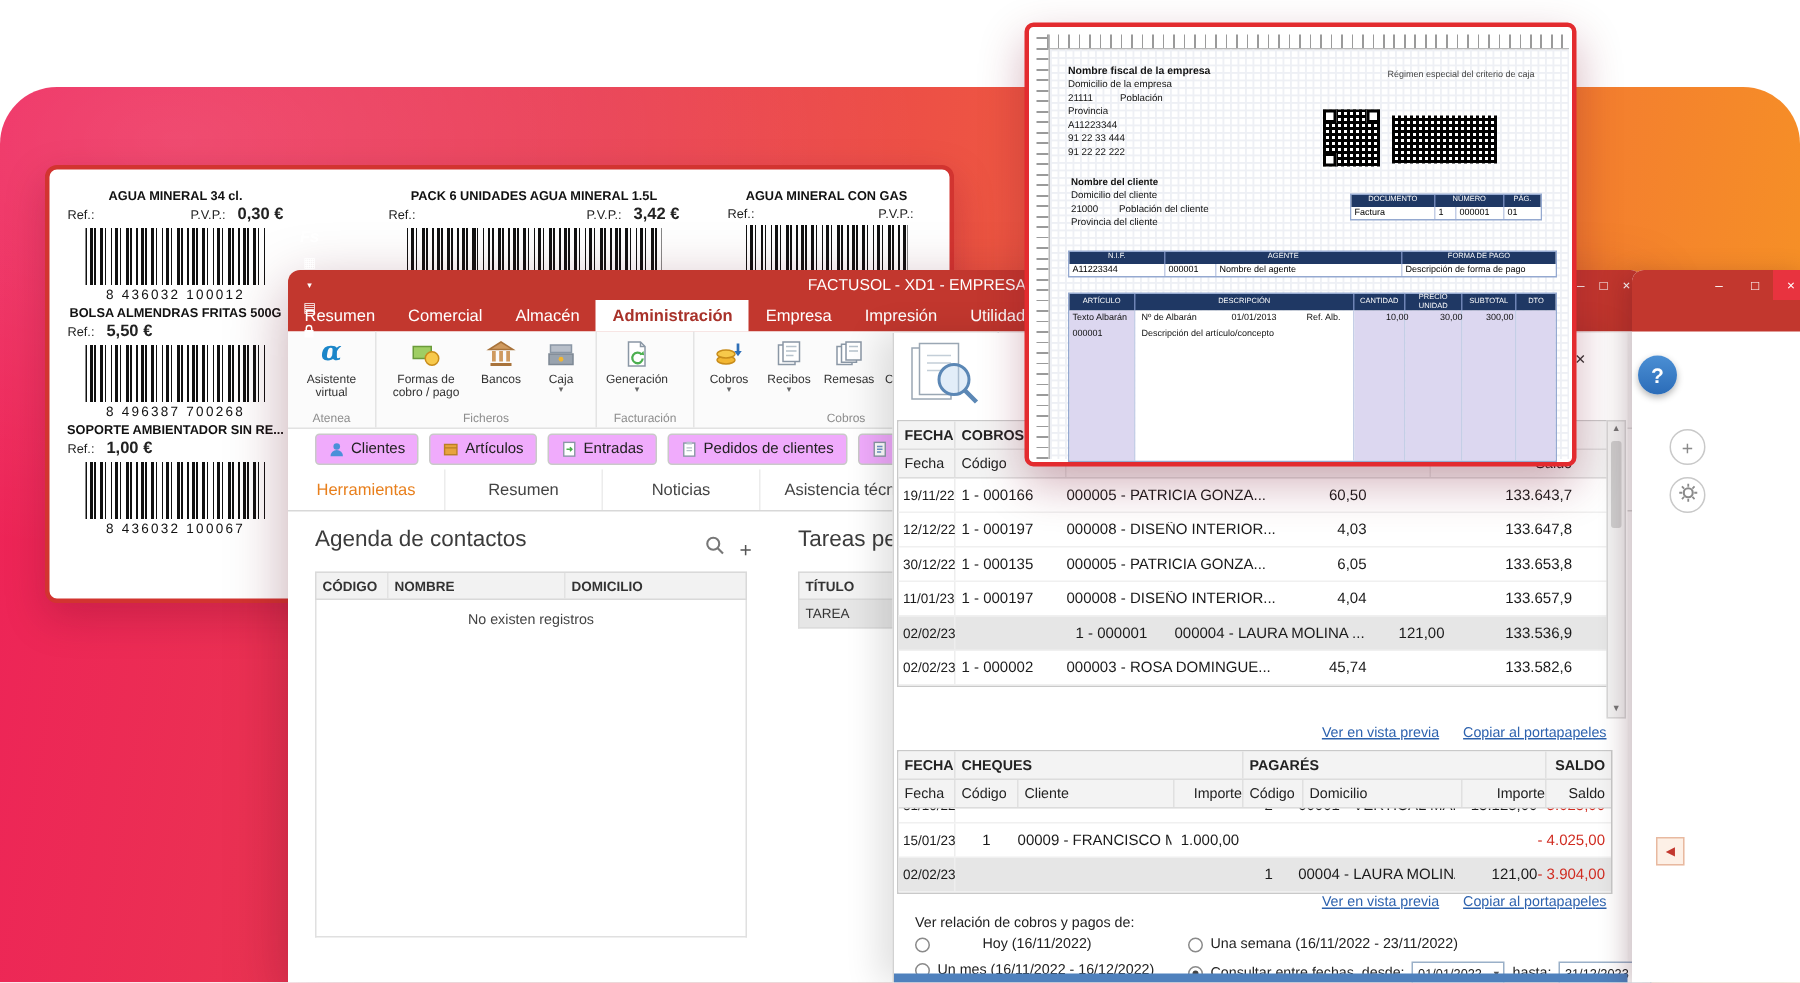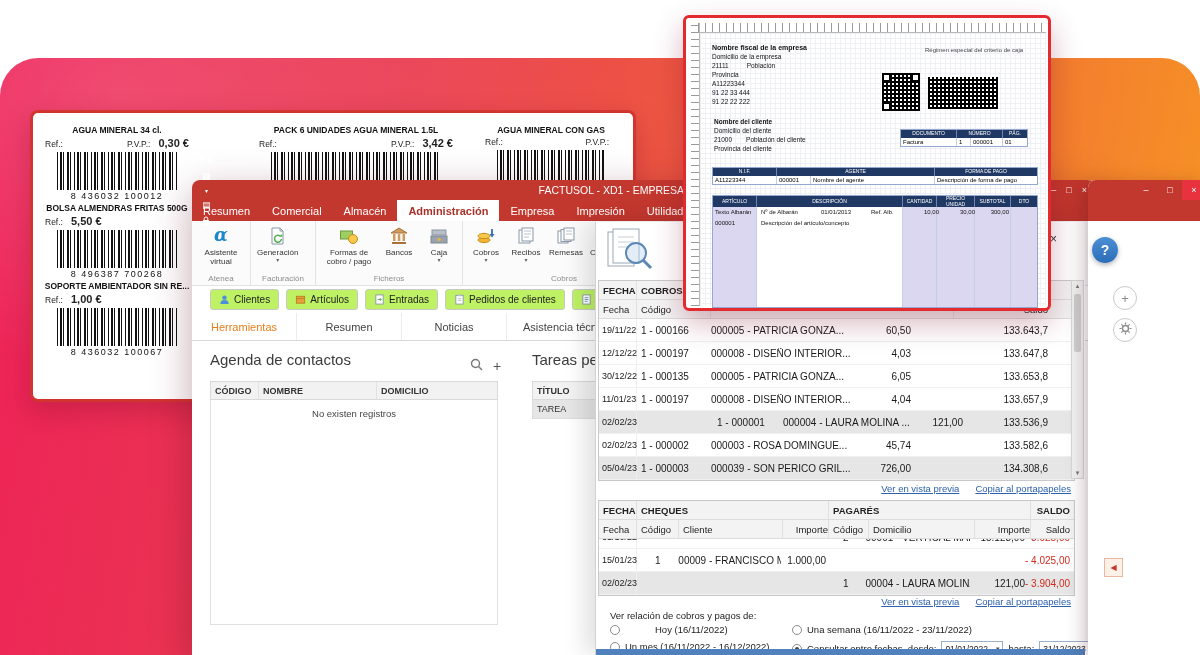--- a/index.html
+++ b/index.html
@@ -40,21 +40,21 @@
   .rits{flex:1;display:flex;}
   .rit{min-width:34px;padding:0 3px;display:flex;flex-direction:column;align-items:center;
     font-size:8px;color:#333;text-align:center;line-height:1.15;}
   .ric{height:23px;display:flex;align-items:center;justify-content:center;margin:2px 0 1px;}
   .has-dd::after{content:"▾";font-size:6px;color:#666;display:block;}
   .rgl{font-size:8px;color:#8d8d8d;text-align:center;padding:0 0 2px;}
   .icon-atenea{font-size:18px;font-weight:bold;font-style:italic;color:#1b86c9;font-family:"DejaVu Serif",serif;}
 
   .qbar{height:27px;display:flex;align-items:center;gap:7px;padding-left:18px;}
   .qbtn{border:1px solid #c9c9c9;border-radius:3px;height:19px;display:flex;align-items:center;gap:4px;
-    padding:0 8px;font-size:10px;background:#bef264;color:#222;white-space:nowrap;}
+    padding:0 8px;font-size:10px;background:#f0abfc;color:#222;white-space:nowrap;}
 
   .tabs{height:27px;display:flex;border-bottom:1px solid #d8d8d8;font-size:11px;color:#444;}
   .tab{width:104px;display:flex;align-items:center;justify-content:center;border-right:1px solid #ececec;}
   .tab.active{color:#e87f1c;font-weight:normal;}
 
   .content{position:relative;height:320px;}
   .sec-title{position:absolute;font-size:15px;color:#3c3c3c;}
   .mini-ico{display:inline-flex;vertical-align:middle;}
   .ag-icons{position:absolute;left:278px;top:16px;display:flex;gap:10px;align-items:center;}
   .plus{font-size:14px;color:#555;line-height:10px;}
@@ -238,36 +238,20 @@
   <div class="ribbon">
     <div class="rg" style="width:52px;">
       <div class="rits">
         <div class="rit">
           <span class="ric icon-atenea">α</span>
           <span>Asistente virtual</span>
         </div>
       </div>
       <div class="rgl">Atenea</div>
     </div>
-    <div class="rg" style="width:58px;">
-      <div class="rits">
-        <div class="rit has-dd">
-          <span class="ric">
-              <svg width="20" height="20" viewBox="0 0 20 20">
-                <path d="M4 2h8l3 3v13H4z" fill="#fff" stroke="#8a97a5"></path>
-                <path d="M12 2v3h3" fill="none" stroke="#8a97a5"></path>
-                <path d="M13.5 13a3.5 3.5 0 1 1-.8-2.6" fill="none" stroke="#4caf50" stroke-width="1.5"></path>
-                <path d="M14 8l.4 2.8-2.8-.4z" fill="#4caf50"></path>
-              </svg>
-            </span>
-          <span>Generación</span>
-        </div>
-      </div>
-      <div class="rgl">Facturación</div>
-    </div>
     <div class="rg" style="width:140px;">
       <div class="rits">
         <div class="rit" style="width:54px;">
           <span class="ric">
               <svg width="20" height="20" viewBox="0 0 20 20">
                 <rect x="1.5" y="5" width="12" height="8" fill="#9fce63" stroke="#6a9b3a"></rect>
                 <circle cx="14" cy="13" r="4.5" fill="#f7c94b" stroke="#c88c1a"></circle>
               </svg>
             </span>
           <span>Formas de cobro / pago</span>
@@ -289,20 +273,36 @@
               <svg width="20" height="20" viewBox="0 0 20 20">
                 <rect x="3" y="4" width="14" height="5" fill="#b8bfc9" stroke="#8a97a5"></rect>
                 <rect x="2" y="10" width="16" height="7" fill="#99a3ae" stroke="#7d8894"></rect>
                 <circle cx="10" cy="13.5" r="1.6" fill="#f2b632"></circle>
               </svg>
             </span>
           <span>Caja</span>
         </div>
       </div>
       <div class="rgl">Ficheros</div>
+    </div>
+    <div class="rg" style="width:58px;">
+      <div class="rits">
+        <div class="rit has-dd">
+          <span class="ric">
+              <svg width="20" height="20" viewBox="0 0 20 20">
+                <path d="M4 2h8l3 3v13H4z" fill="#fff" stroke="#8a97a5"></path>
+                <path d="M12 2v3h3" fill="none" stroke="#8a97a5"></path>
+                <path d="M13.5 13a3.5 3.5 0 1 1-.8-2.6" fill="none" stroke="#4caf50" stroke-width="1.5"></path>
+                <path d="M14 8l.4 2.8-2.8-.4z" fill="#4caf50"></path>
+              </svg>
+            </span>
+          <span>Generación</span>
+        </div>
+      </div>
+      <div class="rgl">Facturación</div>
     </div>
     <div class="rg" style="width:196px;">
       <div class="rits">
         <div class="rit has-dd">
           <span class="ric">
               <svg width="20" height="20" viewBox="0 0 20 20">
                 <ellipse cx="8" cy="14" rx="6" ry="2.6" fill="#f2b632" stroke="#c88c1a"></ellipse>
                 <ellipse cx="8" cy="10" rx="6" ry="2.6" fill="#f7c94b" stroke="#c88c1a"></ellipse>
                 <path d="M16 3v5" stroke="#2e6fb8" stroke-width="1.8"></path>
                 <path d="M13.5 8l2.5 3.5L18.5 8z" fill="#2e6fb8"></path>
@@ -498,27 +498,20 @@
       <span class="pci">121,00</span>
       <span class="cs">133.536,9</span>
     </div>
     <div class="t1row">
       <span class="cf">02/02/23</span>
       <span class="cc">1 - 000002</span>
       <span class="ccl">000003 - ROSA DOMINGUE...</span>
       <span class="ci">45,74</span>
       <span class="cs">133.582,6</span>
     </div>
-    <div class="t1row hl">
-      <span class="cf">05/04/23</span>
-      <span class="cc">1 - 000003</span>
-      <span class="ccl">000039 - SON PERICO GRIL...</span>
-      <span class="ci">726,00</span>
-      <span class="cs">134.308,6</span>
-    </div>
   </div>
   <div class="sb">
     <span class="ar" style="top:2px;">▲</span>
     <span class="thumb"></span>
     <span class="ar" style="bottom:2px;">▼</span>
   </div>
   <div class="links" style="top:261px;">
     <span class="lnk">Ver en vista previa</span>
     <span class="lnk">Copiar al portapapeles</span>
   </div>

